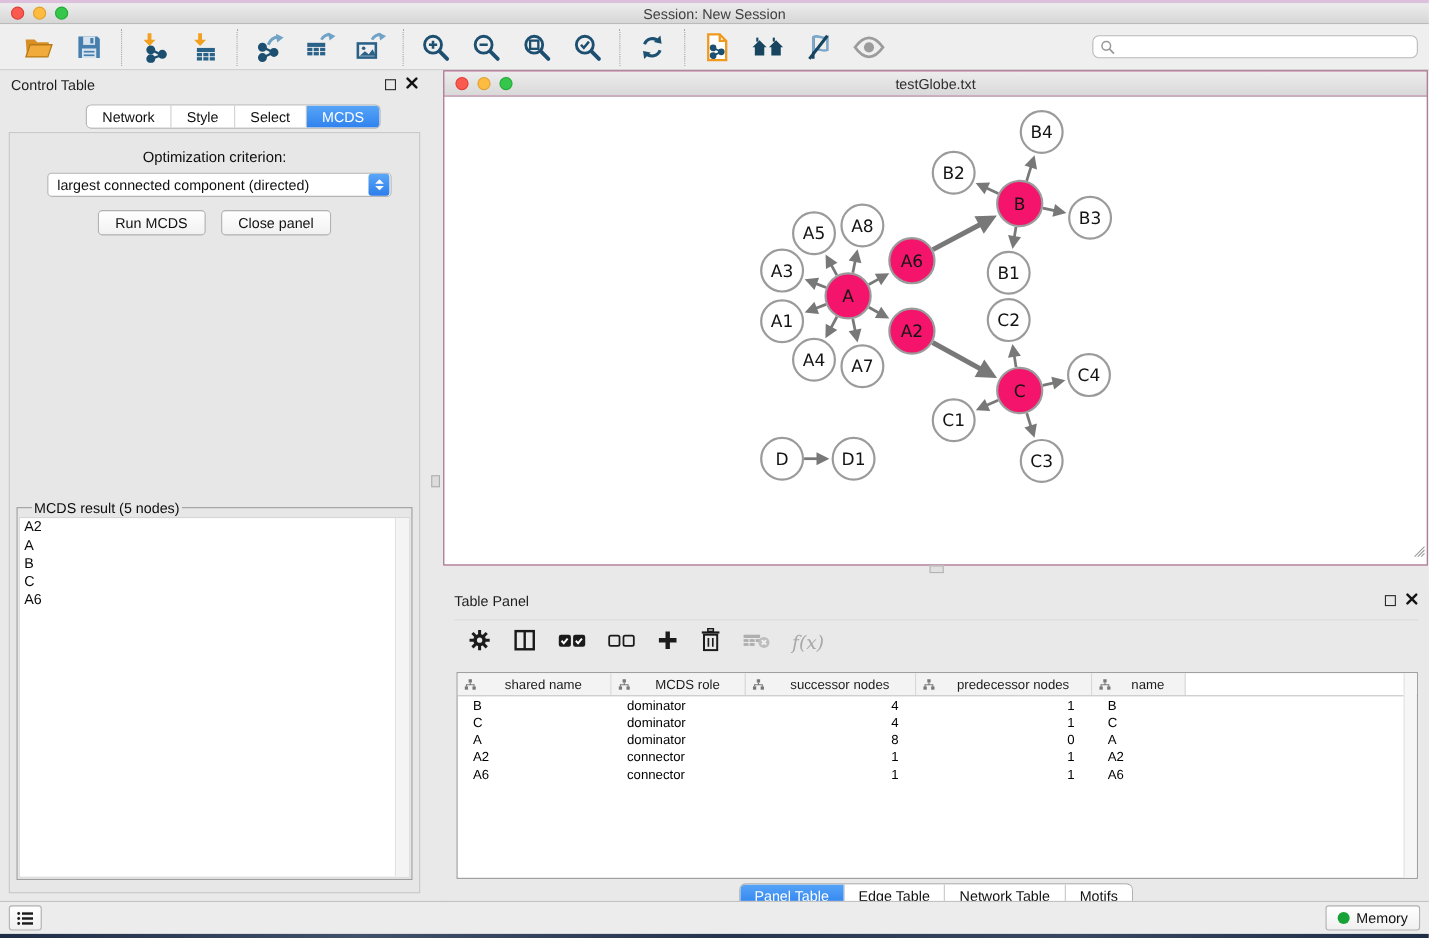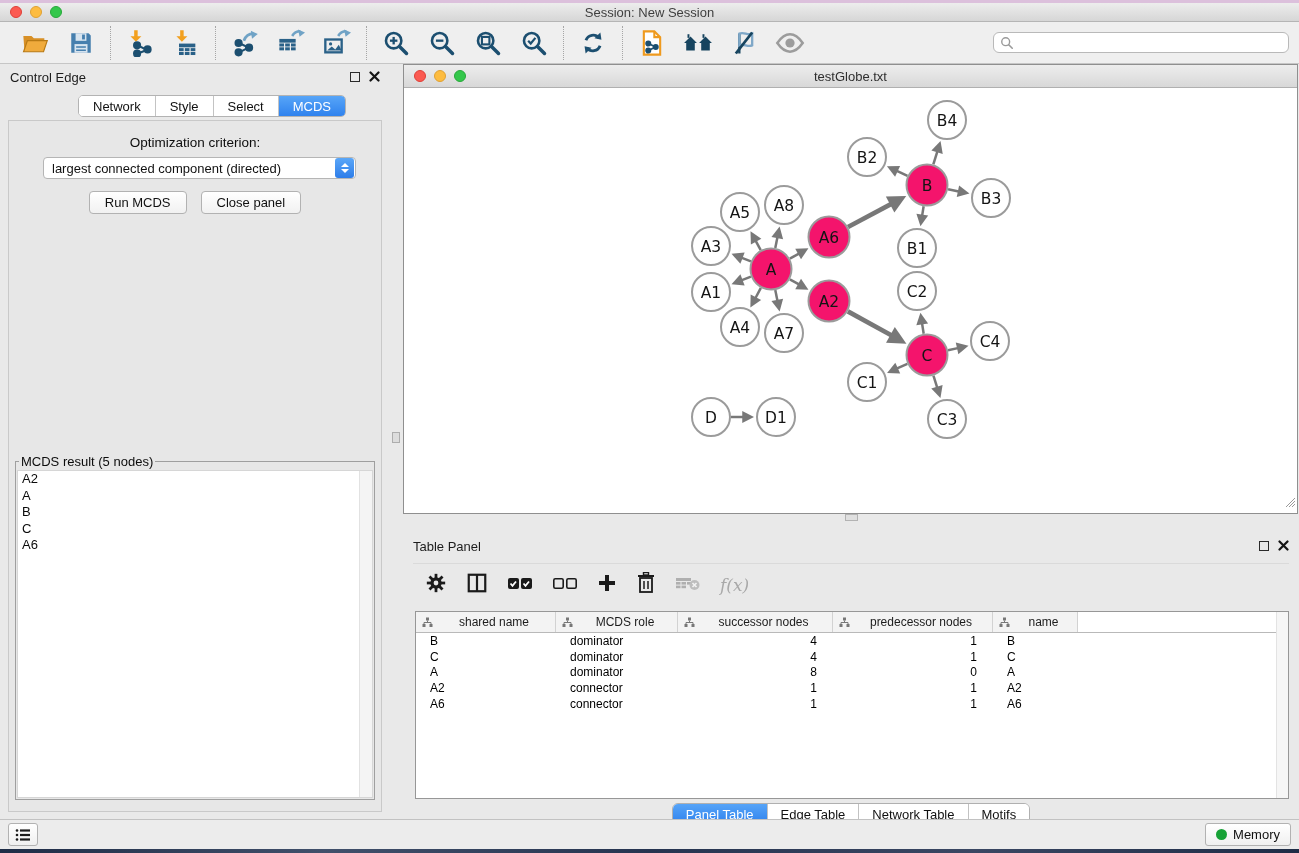--- a/index.html
+++ b/index.html
@@ -53,21 +53,21 @@
   .chev { width:0; height:0; border-left:4px solid transparent; border-right:4px solid transparent; }
   .chev.up { border-bottom:4px solid #fff; }
   .chev.down { border-top:4px solid #fff; }
 
   .btn-row { position:absolute; left:0; top:70px; width:100%; display:flex; justify-content:center; gap:14px; }
   .pbtn { height:23px; padding:0 15px; font-size:13px; color:#111; background:linear-gradient(#ffffff,#f1f1f1);
     border:1px solid #b2b2b2; border-radius:4px; display:flex; align-items:center; }
 
   .result-box { position:absolute; left:6px; top:333px; width:360px; height:346px;
     border:1px solid #9f9f9f; margin:0; padding:1px; }
-  .result-box legend { font-size:13px; color:#0c0c0c; padding:0 2px; margin-left:2px; }
+  .result-box legend { font-size:13px; color:#0c0c0c; padding:0 2px; margin-left:12px; }
   .result-list { position:relative; width:100%; height:100%; background:#fff; border:1px solid #d6d6d6; overflow:hidden; }
   .result-item { font-size:13px; color:#0a0a0a; line-height:16.5px; padding-left:4px; }
   .result-scroll { position:absolute; right:0; top:0; width:13px; height:100%; background:#f4f4f4; border-left:1px solid #e2e2e2; }
 
   
   .v-splitter { position:absolute; left:390px; top:64px; width:13px; height:755px; background:#e9e9e9; }
   .v-handle { position:absolute; left:2px; top:368px; width:8px; height:11px; background:#dcdcdc; border:1px solid #adadad; }
 
   
   .net-frame { position:absolute; left:403px; top:64px; width:895px; height:450px;
@@ -303,21 +303,21 @@
       <svg width="14" height="14" viewBox="0 0 16 16">
           <circle cx="6.5" cy="6.5" r="4.5" fill="none" stroke="#9a9a9a" stroke-width="1.6"></circle>
           <line x1="10" y1="10" x2="14" y2="14" stroke="#9a9a9a" stroke-width="1.8" stroke-linecap="round"></line>
         </svg>
       <input type="text" value="" style="">
     </div>
   </div>
 
   <div class="control-panel">
     <div class="panel-header">
-      <span class="ptitle">Control Edge</span>
+      <span class="ptitle">Control Table</span>
       <span class="hicons">
         <span class="float-box"></span>
         <span><svg width="11" height="11" viewBox="0 0 11 11">
               <path d="M1.5 1.5l8 8M9.5 1.5l-8 8" stroke="#141414" stroke-width="2.2" stroke-linecap="round"></path>
             </svg></span>
       </span>
     </div>
     <div class="cp-tabs" id="cp-tabs">
         <div class="cp-tab">Network</div>
         <div class="cp-tab">Style</div>

